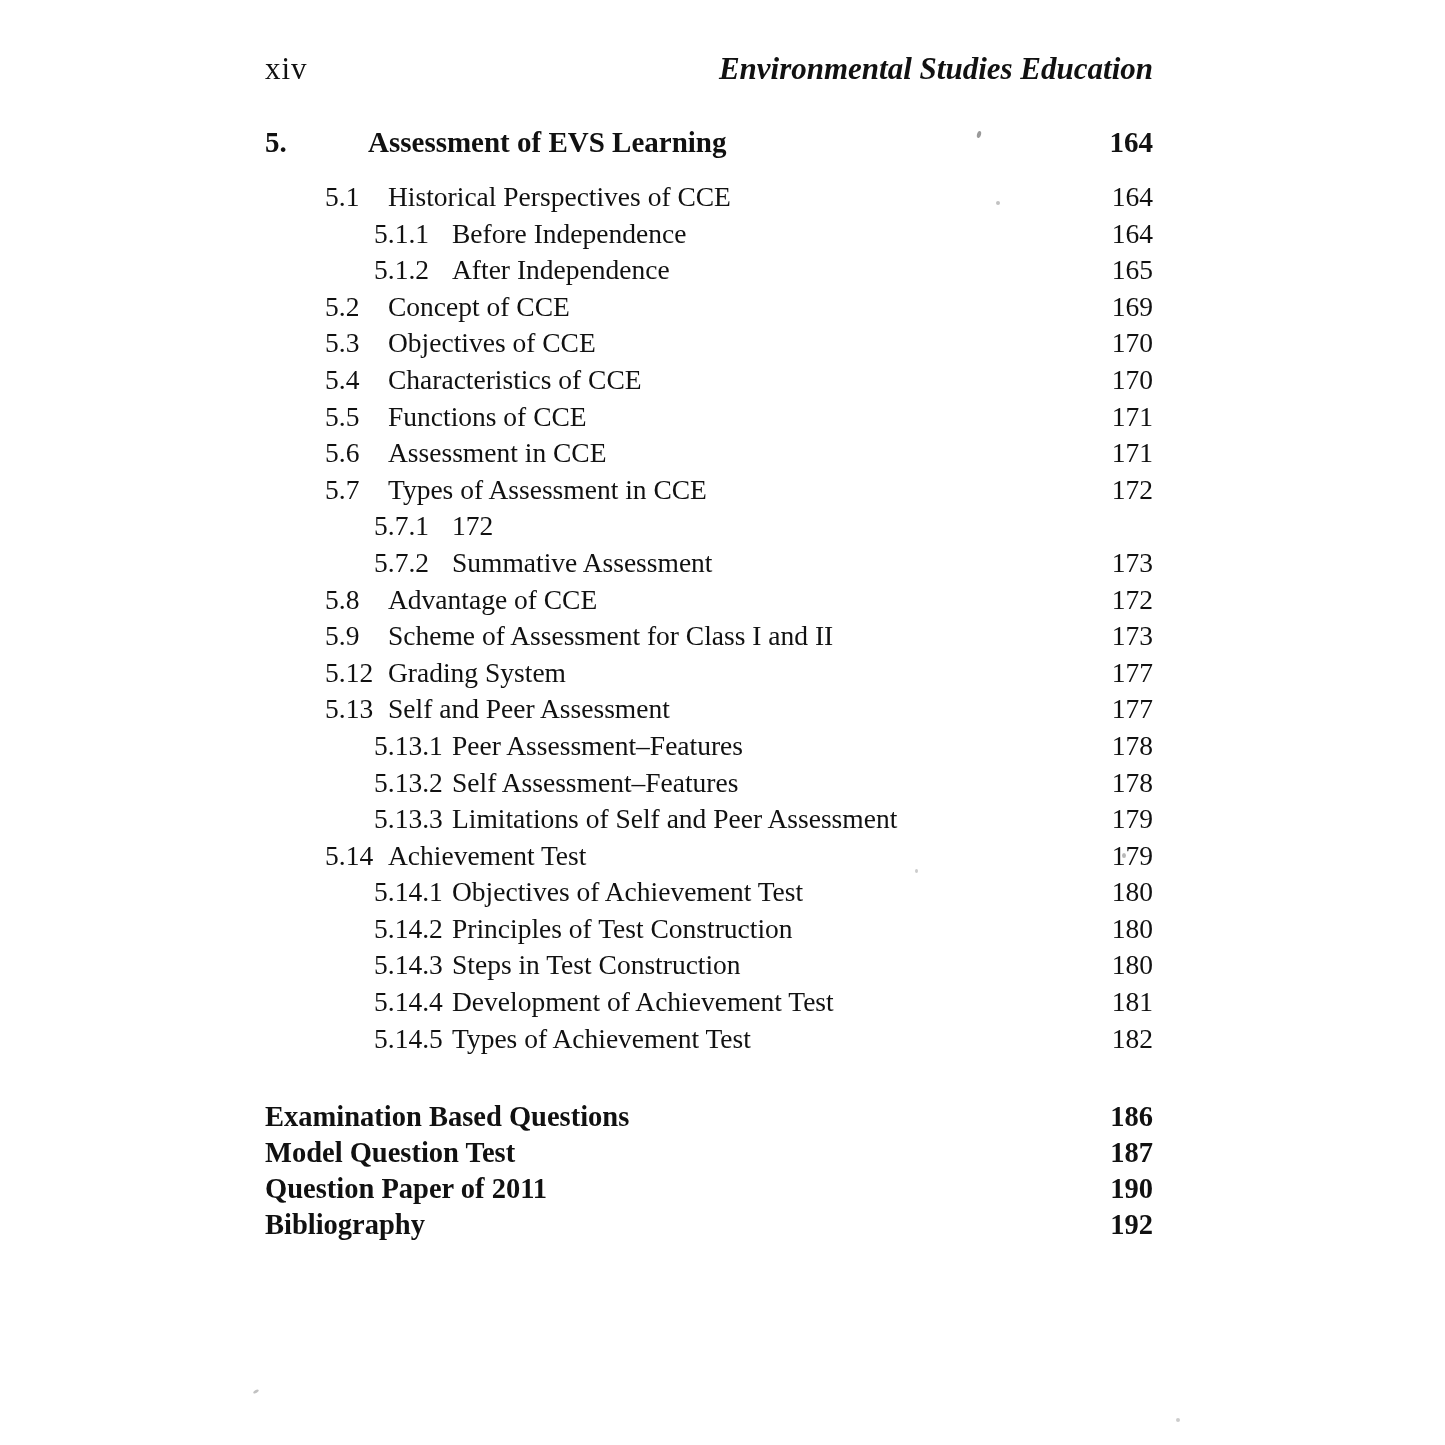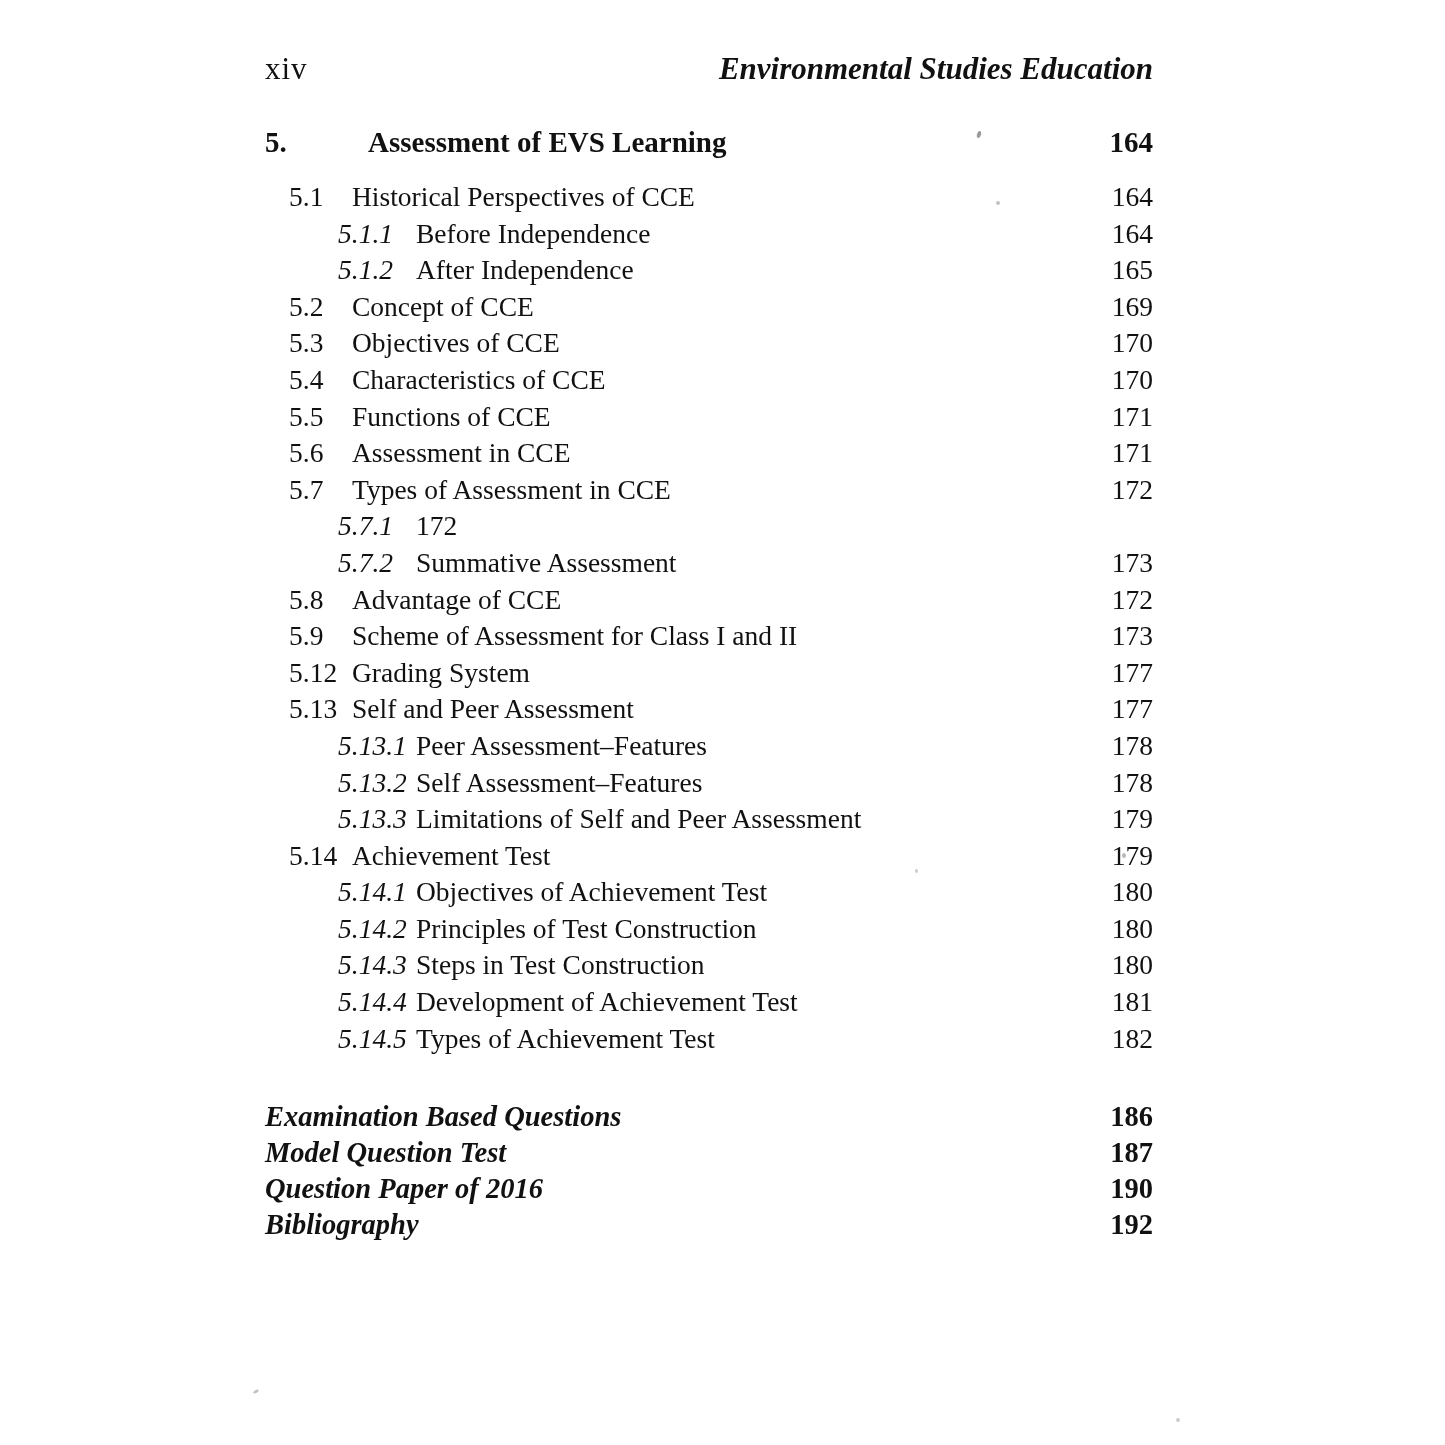--- a/index.html
+++ b/index.html
@@ -45,35 +45,35 @@
 
   
   .toc-list { margin-top: 17px; }
   .toc-row {
     display: flex;
     align-items: baseline;
     font-size: 27.5px;
     line-height: 36.6px;
   }
   .toc-row .num { white-space: nowrap; }
-  .toc-row.lvl1 .num { margin-left: 24px; min-width: 63px; }
-  .toc-row.lvl2 .num { margin-left: 73px; min-width: 78px; font-style: italic; }
+  .toc-row.lvl1 .num { margin-left: 60px; min-width: 63px; }
+  .toc-row.lvl2 .num { margin-left: 109px; min-width: 78px; }
   .toc-row .title { flex: 1; padding-right: 12px; }
   .toc-row .pg { white-space: nowrap; }
 
   
   .back-matter { margin-top: 42px; }
   .bm-row {
     display: flex;
     align-items: baseline;
     font-size: 28.5px;
     line-height: 36px;
     font-weight: bold;
   }
-  .bm-row .title { flex: 1; font-style: italic; }
+  .bm-row .title { flex: 1; }
   .bm-row .pg { white-space: nowrap; font-style: normal; }
 
   
   .speck {
     position: absolute;
     background: #9a9a9a;
     border-radius: 50%;
   }
   .speck.s1 { left: 977px; top: 131px; width: 4px; height: 7px; transform: rotate(15deg); }
   .speck.s2 { left: 996px; top: 201px; width: 4px; height: 4px; opacity: .6; }
@@ -226,21 +226,21 @@
     <div class="back-matter">
       <div class="bm-row">
         <span class="title">Examination Based Questions</span>
         <span class="pg">186</span>
       </div>
       <div class="bm-row">
         <span class="title">Model Question Test</span>
         <span class="pg">187</span>
       </div>
       <div class="bm-row">
-        <span class="title">Question Paper of 2016</span>
+        <span class="title">Question Paper of 2011</span>
         <span class="pg">190</span>
       </div>
       <div class="bm-row">
         <span class="title">Bibliography</span>
         <span class="pg">192</span>
       </div>
     </div>
 
   </div>
 

